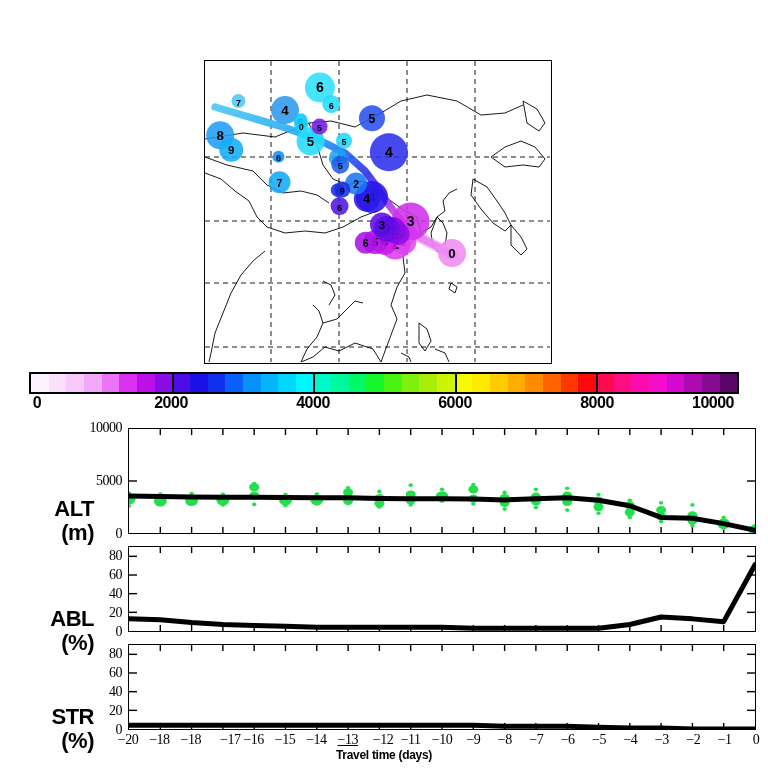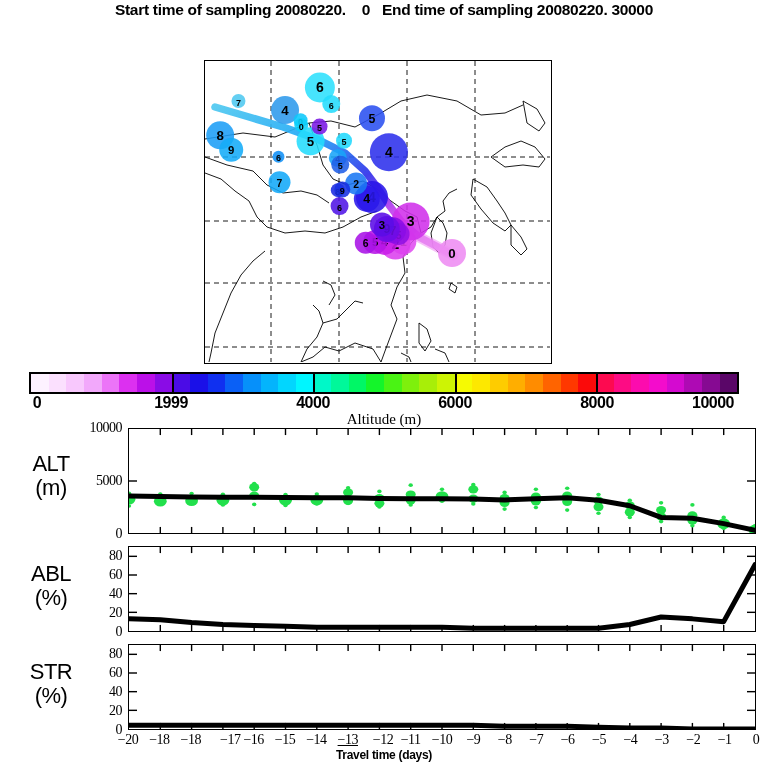--- a/index.html
+++ b/index.html
@@ -116,25 +116,26 @@
   }
   #panel-alt { top: 428px; height: 106px; }
   #panel-abl { top: 546px; height: 86px; }
   #panel-str { top: 644px; height: 86px; }
   .ts-svg { display: block; width: 100%; height: 100%; }
 
   .panel-name {
     position: absolute;
     left: 8px;
     width: 86px;
-    text-align: center;
+    text-align: right;
     font-size: 22px;
-    font-weight: normal;
+    font-weight: bold;
     line-height: 24px;
     letter-spacing: -0.5px;
+    margin-top: 45px;
   }
   #name-alt { top: 452px; }
   #name-abl { top: 562px; }
   #name-str { top: 660px; }
 
   .ytick {
     position: absolute;
     font-size: 14px;
     font-family: "Liberation Serif", serif;
     text-align: right;
@@ -163,21 +164,20 @@
     font-weight: bold;
     letter-spacing: -0.3px;
   }
 </style>
 </head>
 <body>
 
 <div id="page">
 
   <div class="title-block">
-    <div class="t-sub">Start time of sampling 20080220.    0   End time of sampling 20080220. 30000</div>
   </div>
 
   <div id="map-panel">
     <svg id="map-svg" width="345" height="301" viewBox="0 0 345 301">
       <defs>
         <linearGradient id="trajGrad" x1="1" y1="1" x2="0" y2="0">
           <stop offset="0%" stop-color="#ee8cf2"></stop>
           <stop offset="28%" stop-color="#c040ee"></stop>
           <stop offset="45%" stop-color="#3030ea"></stop>
           <stop offset="70%" stop-color="#20a8f6"></stop>
@@ -419,27 +419,26 @@
         <div class="seg" style="background: rgb(174, 10, 180);"></div>
         <div class="seg" style="background: rgb(134, 10, 146);"></div>
         <div class="seg" style="background: rgb(90, 6, 104);"></div>
         <div class="sep" style="left: 20%;"></div>
         <div class="sep" style="left: 40%;"></div>
         <div class="sep" style="left: 60%;"></div>
         <div class="sep" style="left: 80%;"></div>
       </div>
     <div id="cb-labels">
         <div class="cb-tick-label" style="left: 37px;">0</div>
-        <div class="cb-tick-label" style="left: 171px;">1999</div>
+        <div class="cb-tick-label" style="left: 171px;">2000</div>
         <div class="cb-tick-label" style="left: 313px;">4000</div>
         <div class="cb-tick-label" style="left: 455px;">6000</div>
         <div class="cb-tick-label" style="left: 597px;">8000</div>
         <div class="cb-tick-label" style="left: 713px;">10000</div>
       </div>
-    <div id="cb-axis-label">Altitude (m)</div>
   </div>
 
   <div class="panel-name" id="name-alt">
     <div>ALT</div>
     <div>(m)</div>
   </div>
   <div class="ts-panel" id="panel-alt">
     <svg class="ts-svg" id="svg-alt" viewBox="0 0 625 103" preserveAspectRatio="none">
         <g stroke="#000" stroke-width="1.4">
           <line x1="31.25" y1="0" x2="31.25" y2="6"></line>

